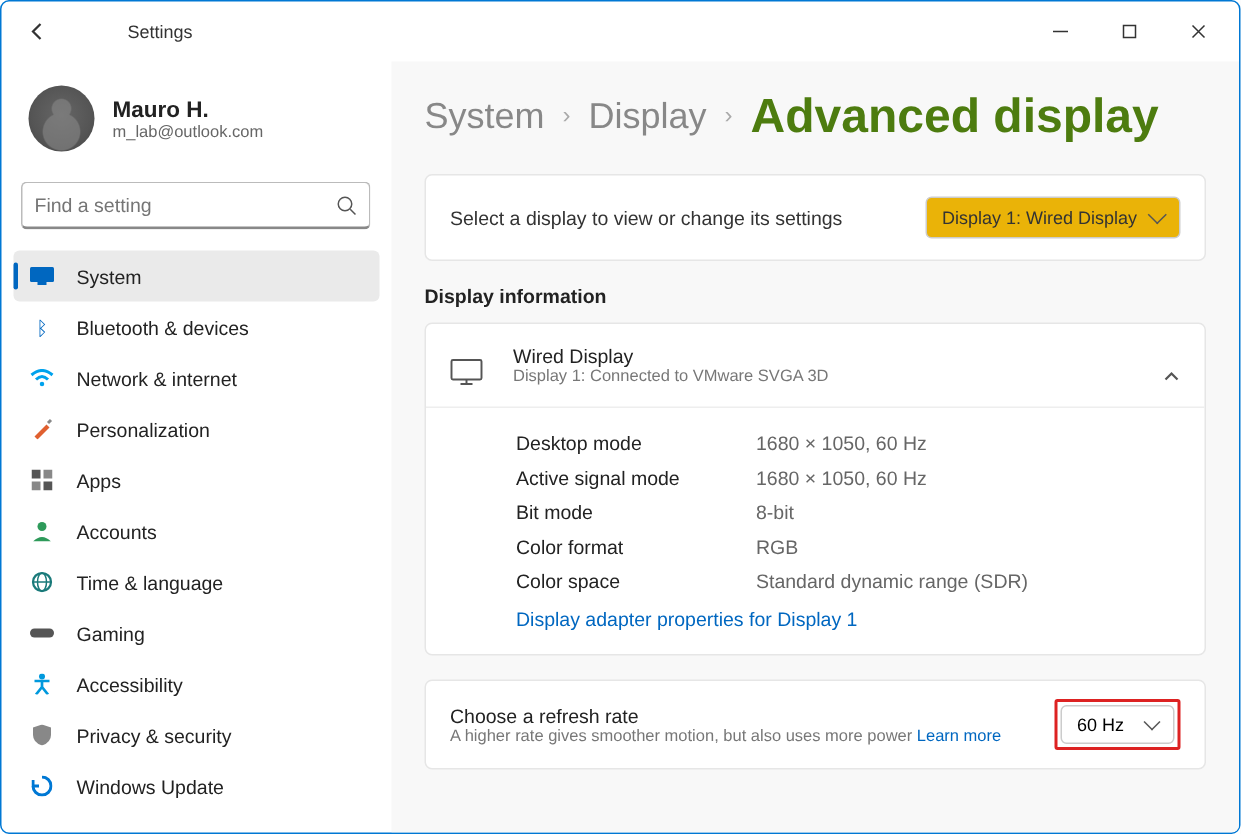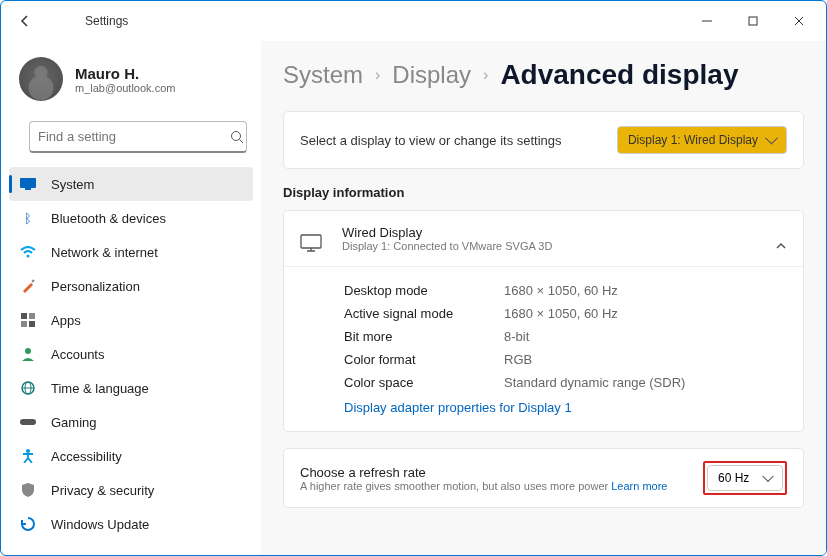--- a/index.html
+++ b/index.html
@@ -12,35 +12,35 @@
 .titlebar .win-btn { width: 46px; height: 30px; display: flex; align-items: center; justify-content: center; cursor: pointer; }
 
 .body-wrap { display: flex; height: calc(100% - 40px); }
 .sidebar { width: 260px; padding: 10px 8px 10px 8px; }
 .profile { display: flex; align-items: center; padding: 6px 10px 12px 10px; }
 .avatar { width: 44px; height: 44px; border-radius: 50%; background: radial-gradient(circle at 50% 45%, #666 0%, #555 60%, #444 100%); margin-right: 12px; position: relative; }
 .avatar::after { content: ""; position: absolute; inset: 0; background: radial-gradient(circle at 50% 35%, #888 0 6px, transparent 7px), radial-gradient(circle at 50% 70%, #888 0 12px, transparent 13px); border-radius: 50%; opacity: 0.6; }
 .profile-name { font-size: 15px; font-weight: 600; color: #222; }
 .profile-email { font-size: 11px; color: #666; }
 
-.search-box { margin: 8px 6px 14px 20px; height: 32px; border: 1px solid #bbb; border-bottom: 2px solid #888; border-radius: 4px; display: flex; align-items: center; padding: 0 8px; background: #fff; gap: 16px; }
+.search-box { margin: 8px 6px 14px 5px; height: 32px; border: 1px solid #bbb; border-bottom: 2px solid #888; border-radius: 4px; display: flex; align-items: center; padding: 0 8px; background: #fff; gap: 16px; }
 .search-box input { flex: 1; border: none; outline: none; font-size: 13px; color: #555; background: transparent; }
 .search-box .sicon { color: #555; }
 
 .nav { list-style: none; }
 .nav li { display: flex; align-items: center; height: 34px; padding: 0 10px; border-radius: 4px; cursor: pointer; font-size: 13px; color: #222; }
 .nav li.active { background: #eaeaea; position: relative; }
 .nav li.active::before { content: ""; position: absolute; left: 0; top: 8px; bottom: 8px; width: 3px; background: #0067c0; border-radius: 2px; }
 .nav .nicon { width: 18px; height: 18px; margin-right: 14px; display: flex; align-items: center; justify-content: center; font-size: 13px; }
 
 .main { flex: 1; padding: 18px 22px 10px 22px; overflow-y: auto; background: #f8f8f8; }
 .breadcrumb { display: flex; align-items: center; gap: 12px; margin-bottom: 20px; }
 .breadcrumb span.path { font-size: 24px; color: #888; font-weight: 500; }
 .breadcrumb span.sep { font-size: 16px; color: #aaa; }
-.breadcrumb span.current { font-size: 28px; color: #0f172a; font-weight: 600; }
+.breadcrumb span.current { font-size: 32px; color: #4d7c0f; font-weight: 600; }
 
 .card { background: #fff; border: 1px solid #e6e6e6; border-radius: 5px; margin-bottom: 16px; }
 .select-display { display: flex; align-items: center; justify-content: space-between; padding: 14px 16px; }
 .select-display .lbl { font-size: 13px; color: #333; }
 .dropdown { border: 1px solid #ccc; border-radius: 4px; padding: 6px 28px 6px 10px; font-size: 12px; color: #333; background: #eab308; position: relative; cursor: pointer; min-width: 150px; }
 .dropdown::after { content: ""; position: absolute; right: 10px; top: 50%; width: 8px; height: 8px; border-right: 1.5px solid #555; border-bottom: 1.5px solid #555; transform: translateY(-70%) rotate(45deg); }
 
 .section-title { font-size: 13px; font-weight: 600; color: #222; margin-bottom: 10px; }
 
 .expander-head { display: flex; align-items: flex-end; padding: 14px 16px; border-bottom: 1px solid #eee; cursor: pointer; }
@@ -256,21 +256,21 @@
       <div class="info-grid">
         <div class="info-row">
             <div class="k">Desktop mode</div>
             <div class="v">1680 × 1050, 60 Hz</div>
           </div>
         <div class="info-row">
             <div class="k">Active signal mode</div>
             <div class="v">1680 × 1050, 60 Hz</div>
           </div>
         <div class="info-row">
-            <div class="k">Bit more</div>
+            <div class="k">Bit mode</div>
             <div class="v">8-bit</div>
           </div>
         <div class="info-row">
             <div class="k">Color format</div>
             <div class="v">RGB</div>
           </div>
         <div class="info-row">
             <div class="k">Color space</div>
             <div class="v">Standard dynamic range (SDR)</div>
           </div>

